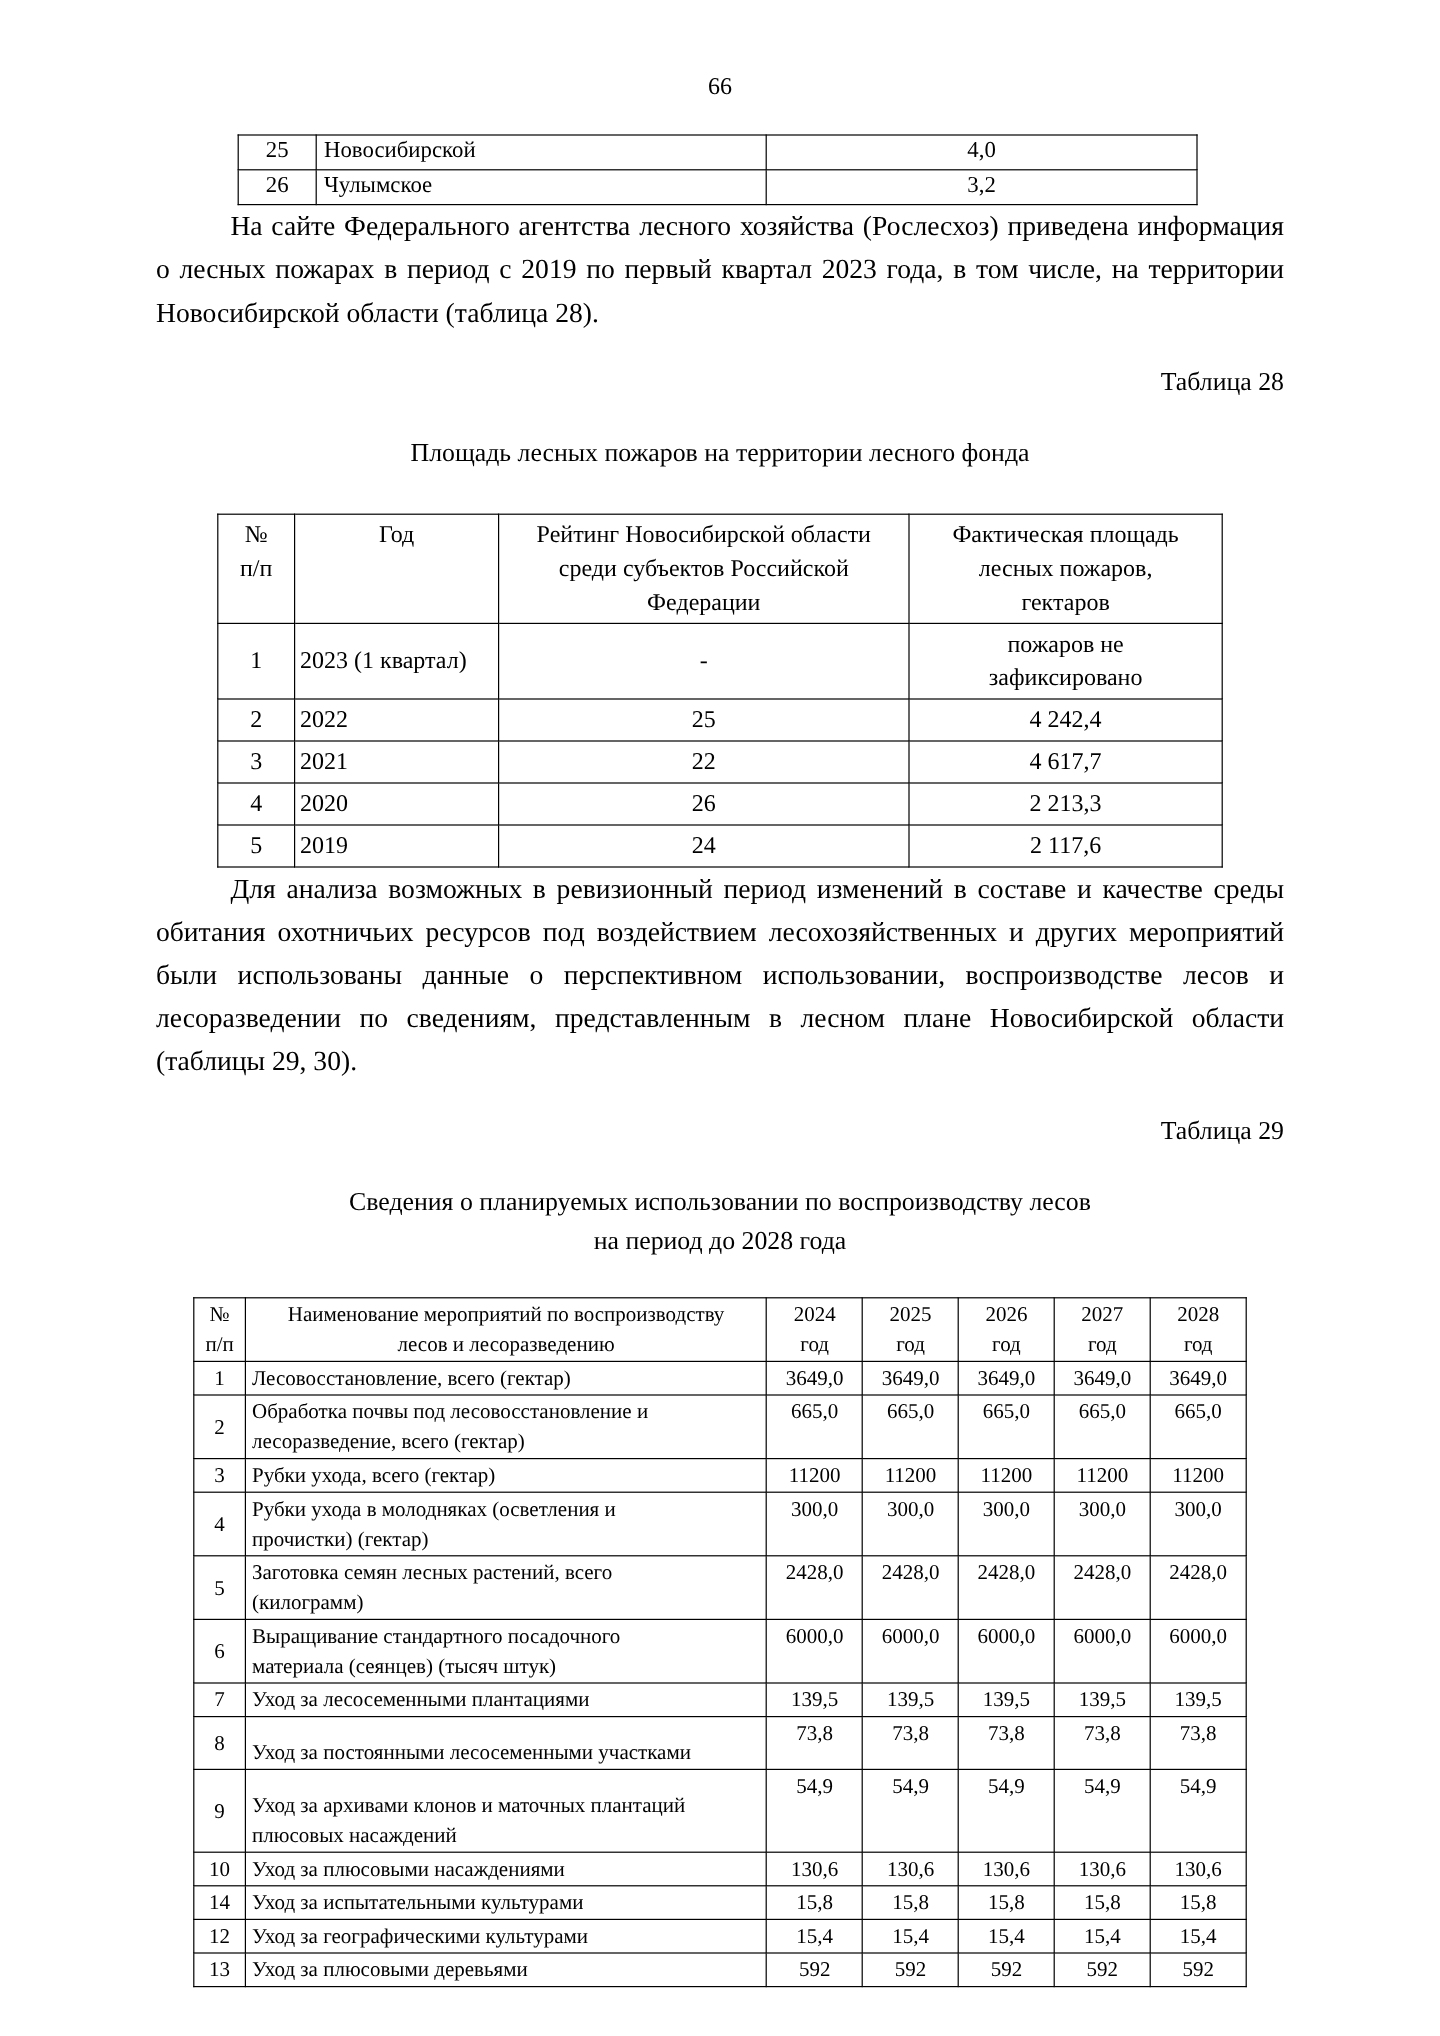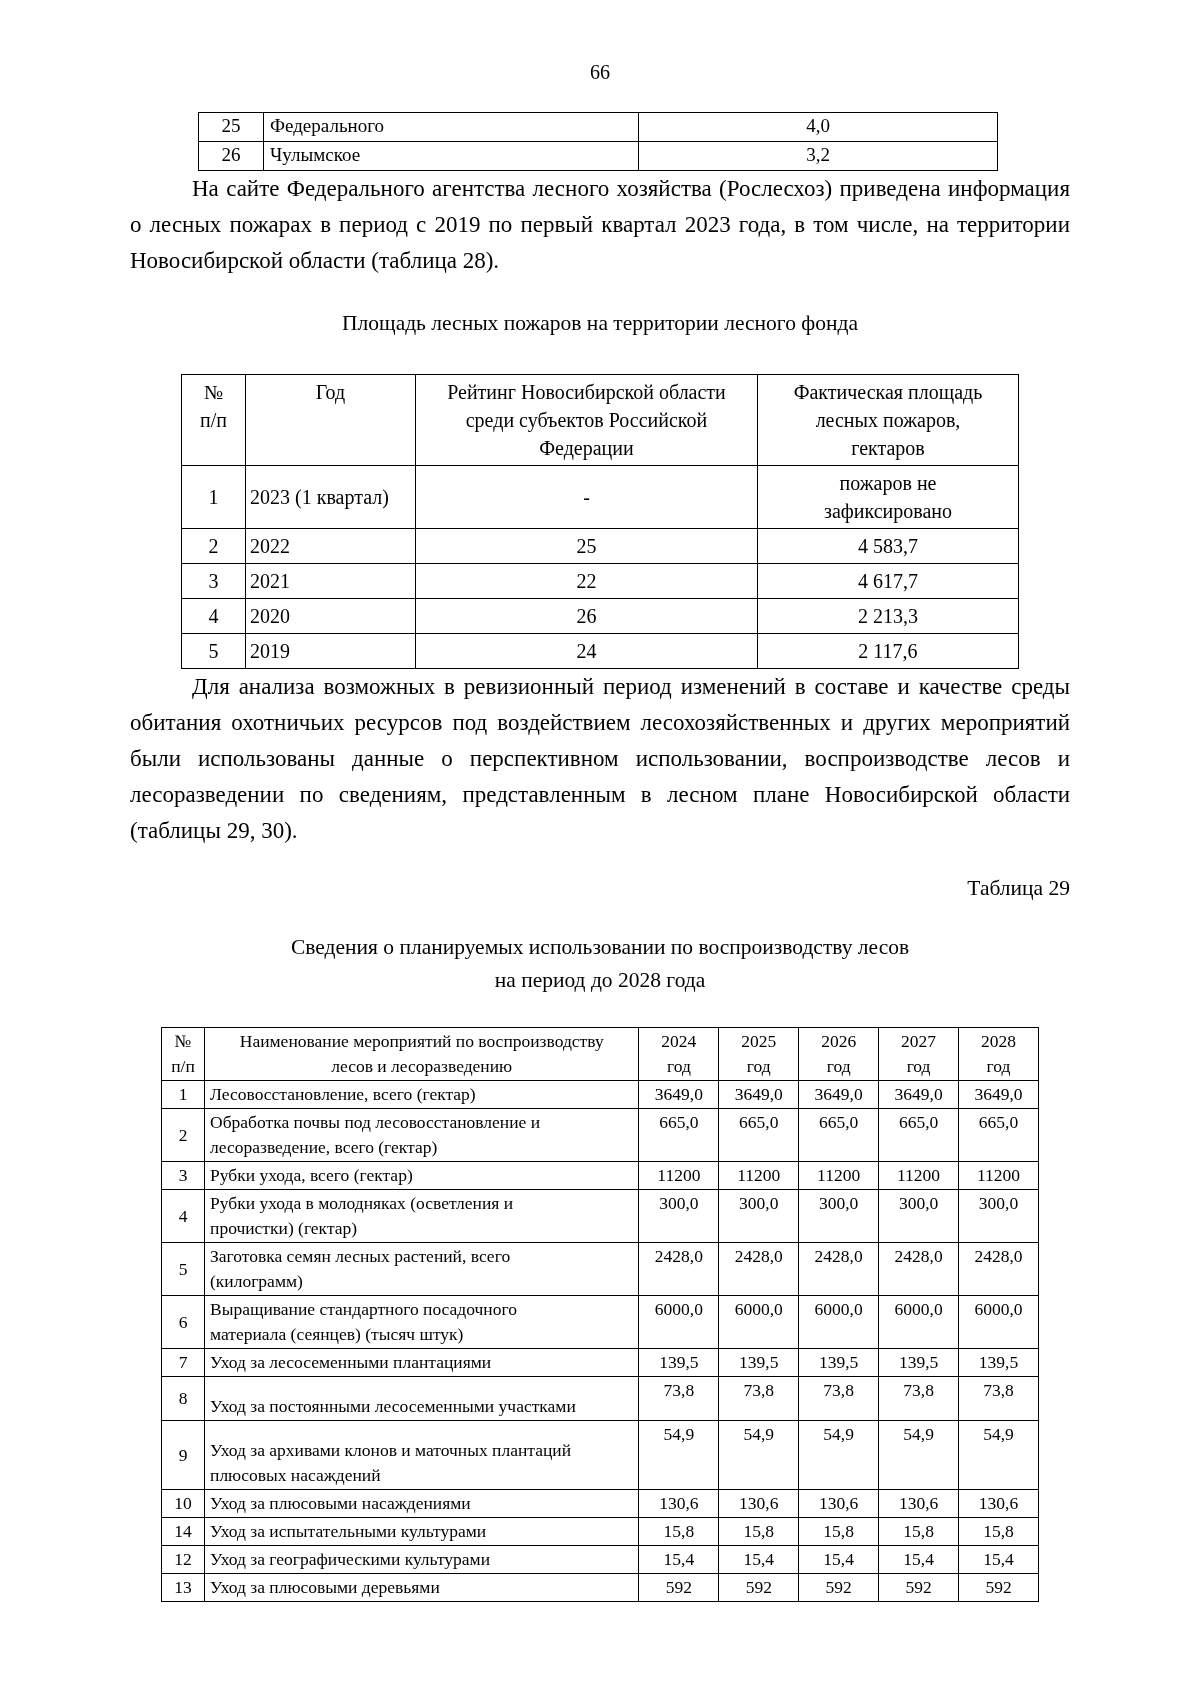--- a/index.html
+++ b/index.html
@@ -121,33 +121,34 @@
 <body>
 
 <div class="page">
 
   <div class="page-number">66</div>
 
   <table class="tbl-continued">
     <tbody>
       <tr>
         <td class="c-num">25</td>
-        <td class="c-name">Федерального</td>
+        <td class="c-name">Новосибирской</td>
         <td class="c-value">4,0</td>
       </tr>
       <tr>
         <td class="c-num">26</td>
         <td class="c-name">Чулымское</td>
         <td class="c-value">3,2</td>
       </tr>
     </tbody>
   </table>
 
   <p class="body gap-before-para">На сайте Федерального агентства лесного хозяйства (Рослесхоз) приведена информация о лесных пожарах в период с 2019 по первый квартал 2023 года, в том числе, на территории Новосибирской области (таблица 28).</p>
 
+  <div class="table-label">Таблица 28</div>
 
   <div class="table-title">
     <div>Площадь лесных пожаров на территории лесного фонда</div>
   </div>
 
   <div class="wrap-t28">
     <table class="tbl-28">
       <colgroup>
         <col class="col-n">
           <col class="col-year">
@@ -180,21 +181,21 @@
           <td class="ctr">
             <div>пожаров не</div>
             <div>зафиксировано</div>
           </td>
         </tr>
 
         <tr>
           <td class="ctr">2</td>
           <td class="lft">2022</td>
           <td class="ctr">25</td>
-          <td class="ctr">4 583,7</td>
+          <td class="ctr">4 242,4</td>
         </tr>
         <tr>
           <td class="ctr">3</td>
           <td class="lft">2021</td>
           <td class="ctr">22</td>
           <td class="ctr">4 617,7</td>
         </tr>
         <tr>
           <td class="ctr">4</td>
           <td class="lft">2020</td>

